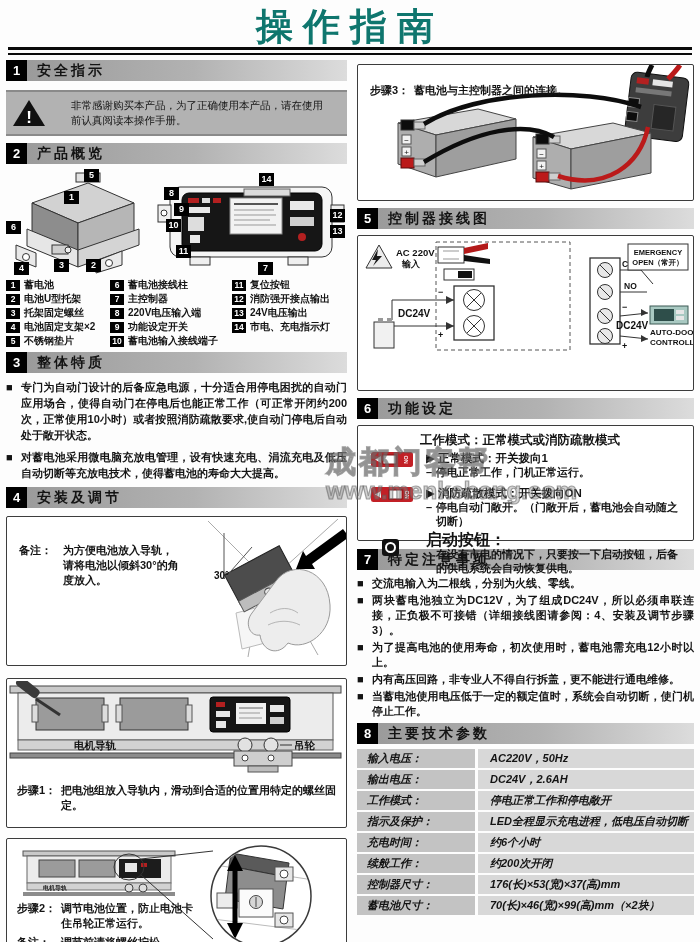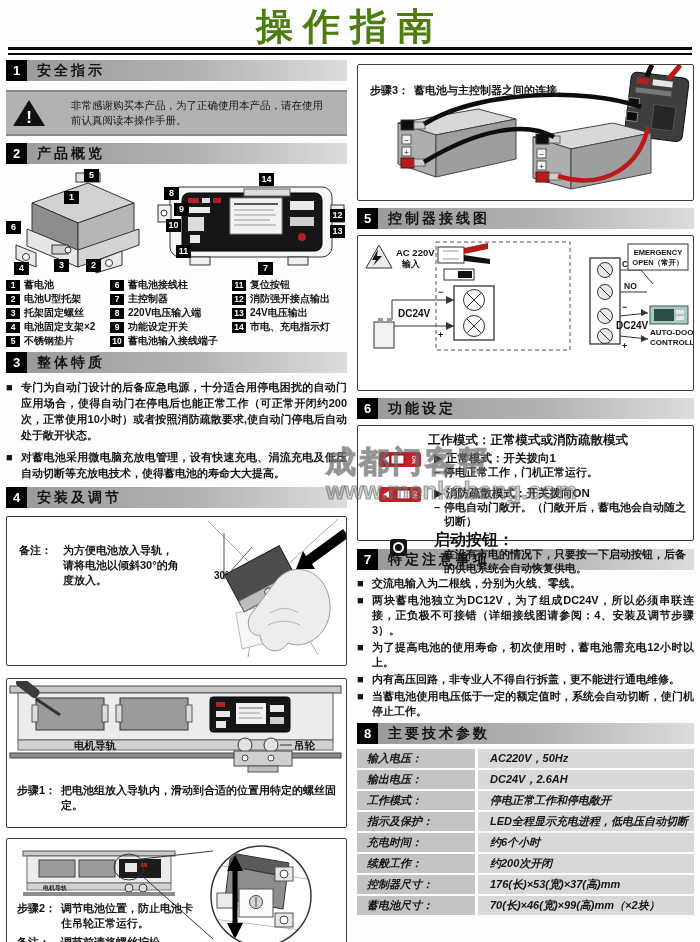--- a/index.html
+++ b/index.html
@@ -1,20 +1,20 @@
 <!DOCTYPE html>
 <html><head>
 <meta charset="utf-8">
 <style>
   html,body{margin:0;padding:0;background:#e9e9e9;}
   .page{position:relative;width:700px;height:942px;background:#fdfdfd;margin:0 auto;
         font-family:"Liberation Sans","DejaVu Sans",sans-serif;color:#141414;overflow:hidden;}
   
   .doc-title{position:absolute;top:2px;left:0;width:100%;text-align:center;
-             font-size:37px;font-weight:bold;letter-spacing:10px;color:#4d7c0f;}
+             font-size:37px;font-weight:bold;letter-spacing:10px;color:#0f766e;}
   .double-rule{position:absolute;top:47px;left:8px;right:8px;height:3px;
                border-top:3px solid #0a0a0a;border-bottom:2px solid #0a0a0a;}
   
   .col-left{position:absolute;left:6px;top:60px;width:341px;}
   .col-right{position:absolute;left:357px;top:60px;width:337px;}
   
   .sec-hdr{display:flex;align-items:center;height:21px;
            background:linear-gradient(90deg,#989898 0%,#b2b2b2 55%,#dcdcdc 100%);}
   .sec-num{flex:0 0 21px;height:21px;background:#000;color:#fff;font-weight:bold;font-size:13px;
            display:flex;align-items:center;justify-content:center;}
@@ -47,21 +47,21 @@
   .box1 .note{position:absolute;left:12px;top:26px;width:160px;}
   .box2{margin-top:12px;height:150px;}
   .box2 .stp{position:absolute;left:10px;top:104px;right:8px;}
   .box3{margin-top:10px;height:120px;}
   .box3 .stp{position:absolute;left:10px;top:62px;width:185px;}
   .box3 .stp2{position:absolute;left:10px;top:96px;width:185px;}
   
   .box-step3{height:137px;margin-top:4px;}
   .box-step3 .stp{position:absolute;left:12px;top:18px;right:10px;z-index:2;}
   .box-wiring{margin-top:6px;height:156px;}
-  .box-func{margin-top:6px;height:116px;padding:6px 6px 0 16px;}
+  .box-func{margin-top:6px;height:116px;padding:6px 6px 0 8px;}
   .mode-title{font-size:12.5px;font-weight:bold;margin-left:54px;line-height:16px;}
   .fentry{position:relative;padding-left:60px;margin-top:3px;}
   .fentry .sw{position:absolute;left:5px;top:1px;}
   .fentry .ft{font-size:11.5px;font-weight:bold;line-height:14px;}
   .fentry .fd{font-size:11px;font-weight:600;line-height:14px;padding-left:10px;position:relative;}
   .fentry .fd .dm{position:absolute;left:0;top:0;}
   
   .ptable{margin-top:5px;font-style:italic;}
   .prow{display:grid;grid-template-columns:118px 1fr;column-gap:3px;margin-bottom:2px;}
   .prow .pl{background:#c3c3c3;font-size:11px;font-weight:bold;padding:3px 0 3px 10px;line-height:13px;}

